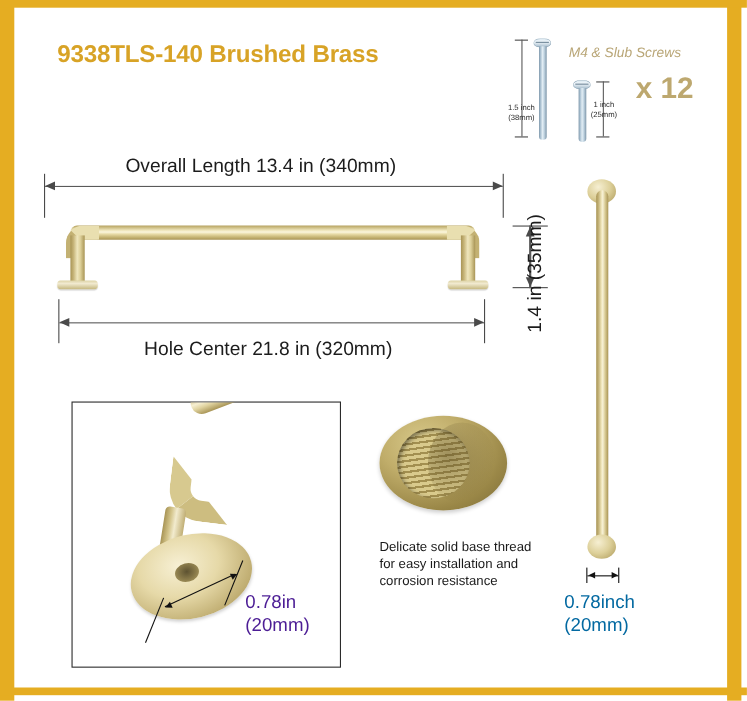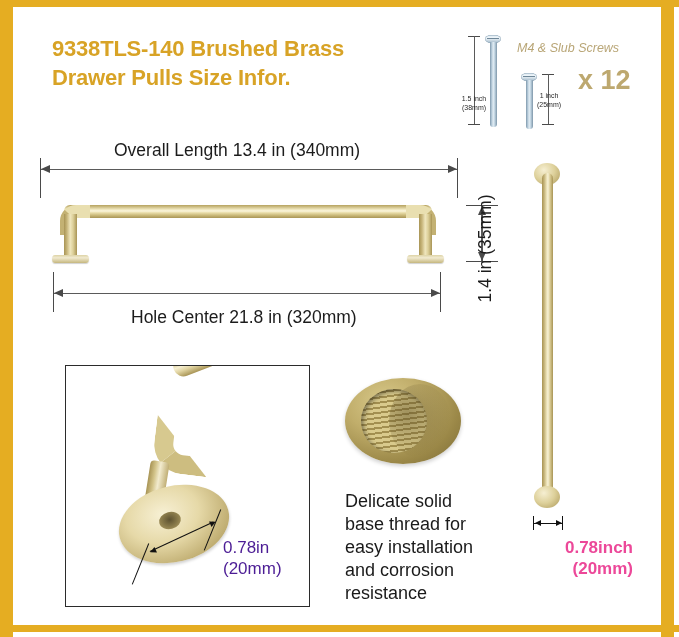--- a/index.html
+++ b/index.html
@@ -111,35 +111,34 @@
         background:radial-gradient(ellipse at 34% 28%,#d8c98a 0%,#c0ad6a 36%,#9a8747 70%,#7a6a37 100%);
         box-shadow:0 2px 4px rgba(0,0,0,.2);}
   #thread-img .inner{position:absolute;left:16px;top:11px;width:66px;height:64px;
         border-radius:50%;
         background:repeating-linear-gradient(172deg,#a28f50 0px,#a28f50 2px,#d9ca8c 2px,#d9ca8c 5px);
         box-shadow:inset 2px 2px 5px rgba(0,0,0,.45);}
   #thread-img .shade{position:absolute;left:44px;top:6px;width:62px;height:74px;
         border-radius:50%;background:radial-gradient(ellipse at 30% 40%,rgba(80,66,28,.42) 0%,rgba(120,104,55,0) 70%);}
 
   #thread-text{position:absolute;left:345px;top:490px;width:150px;
-        color:#1a1a1a;font-size:18px;line-height:1.28;}
+        color:#1a1a1a;font-size:12px;line-height:1.28;}
 </style>
 </head>
 <body>
 
 <div id="page">
 
   <div class="frame-bar" id="bar-left"></div>
   <div class="frame-bar" id="bar-right"></div>
   <div class="frame-bar" id="bar-top"></div>
   <div class="frame-bar" id="bar-bottom"></div>
 
   <div id="title">
     <span>9338TLS-140 Brushed Brass</span>
-    <span class="l2">Drawer Pulls Size Infor.</span>
   </div>
 
   <div>
 
     <div class="screw" style="left:485px;top:35px;width:16px;height:92px;">
       <div class="head" style="left:0px;top:0px;width:16px;height:8px;"></div>
       <div class="slot" style="left:2px;top:3px;width:12px;"></div>
       <div class="shaft" style="left:4.5px;top:7px;width:7px;height:85px;"></div>
     </div>
 
@@ -237,18 +236,18 @@
     <div class="vcap bot"></div>
   </div>
 
   <div>
     <div style="position:absolute;left:533px;top:516px;width:1.4px;height:14px;background:#111;"></div>
     <div style="position:absolute;left:562px;top:516px;width:1.4px;height:14px;background:#111;"></div>
     <div class="dline h" style="left:534px;top:522.5px;width:28px;background:#111;"></div>
     <div class="arrow sm left" style="left:535px;top:520px;"></div>
     <div class="arrow sm right" style="left:556px;top:520px;"></div>
   </div>
-  <div style="position:absolute;left:513px;top:537px;width:120px;color:#ec4899;font-size:17px;line-height:1.25;text-align:right;font-weight:bold;">
+  <div style="position:absolute;left:513px;top:537px;width:120px;color:#0369a1;font-size:17px;line-height:1.25;text-align:left;">
     <span>0.78inch</span><br>
     <span>(20mm)</span>
   </div>
 
 </div>
 
 </body></html>

